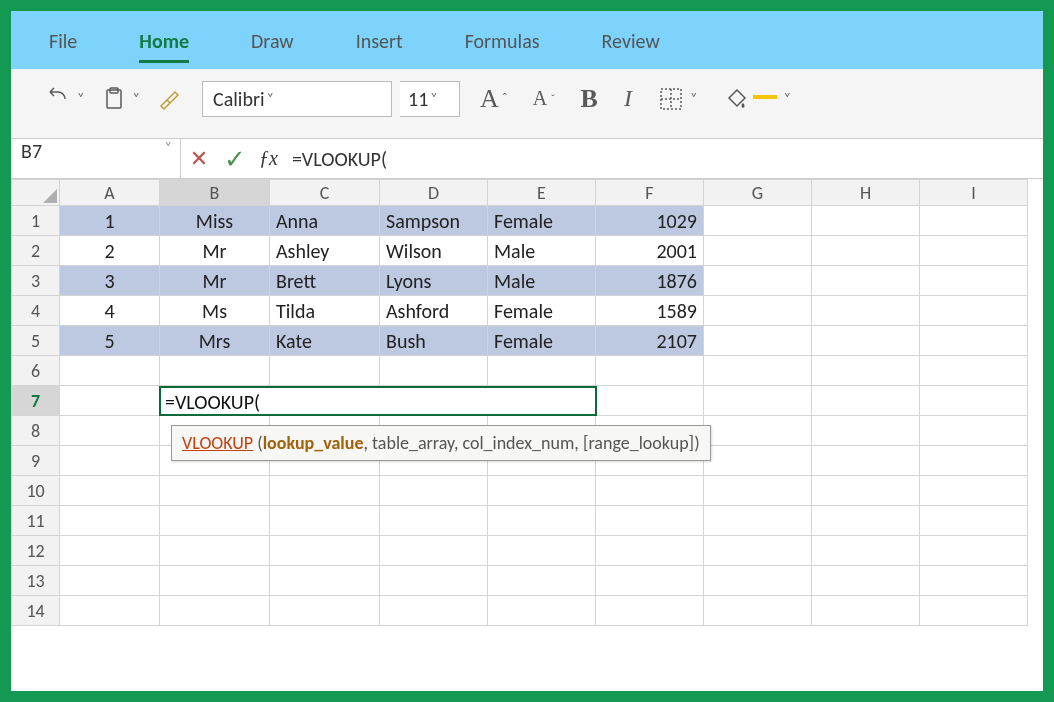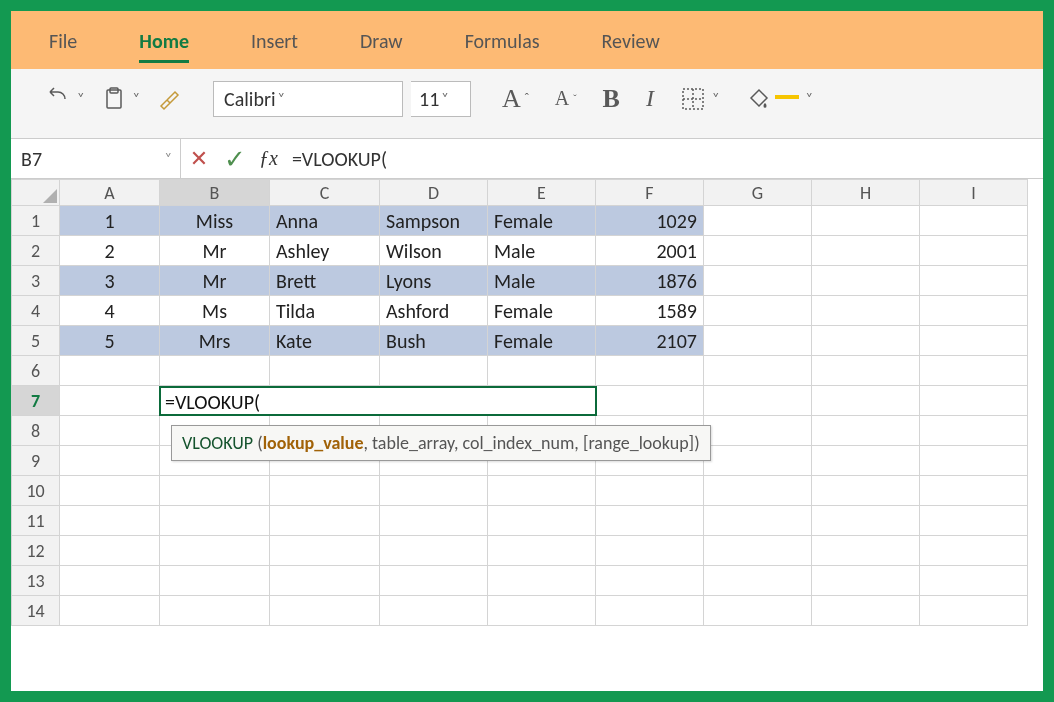--- a/index.html
+++ b/index.html
@@ -14,21 +14,21 @@
   .app {
     background: #fff;
     width: 100%;
     height: 100%;
     display: flex;
     flex-direction: column;
     border: 1px solid #139951;
   }
   
   .ribbon-tabs {
-    background: #fdba74;
+    background: #7dd3fc;
     display: flex;
     align-items: stretch;
     padding: 0 18px;
     font-size: 20px;
     color: #555;
     height: 58px;
     gap: 22px;
   }
   .ribbon-tabs .tab {
     padding: 18px 20px 10px 20px;
@@ -48,21 +48,21 @@
     bottom: 6px;
     height: 3px;
     background: #127b43;
   }
   
   .toolbar {
     background: #f5f5f5;
     display: flex;
     align-items: center;
     padding: 0 30px 10px 30px;
-    gap: 27px;
+    gap: 16px;
     height: 70px;
     border-bottom: 1px solid #ccc;
   }
   .tool-group { display: flex; align-items: center; gap: 8px; color: #595959; }
   .tool-btn { display: flex; align-items: center; gap: 4px; padding: 4px; cursor: pointer; }
   .dd-caret::after { content: "˅"; font-size: 14px; color: #666; margin-left: 2px; }
   .font-select {
     display: flex; align-items:center;
     border: 1px solid #bbb; background:#fff;
     height: 36px; font-size: 20px; padding: 0 10px;
@@ -80,21 +80,21 @@
     border-bottom: 1px solid #ccc;
     height: 40px;
     font-size: 20px;
     color: #333;
   }
   .name-box {
     width: 170px;
     border-right: 1px solid #ccc;
     padding: 0 10px;
     height: 100%;
-    display:flex; align-items:center;
+    display:flex; align-items:flex-start;
     position: relative;
   }
   .name-box::after {
     content: "˅"; position:absolute; right:8px; color:#888; font-size:14px;
   }
   .fbar-btn { width: 36px; text-align:center; font-size:22px; }
   .cancel-x { color:#c0504d; }
   .confirm-check { color:#4f8f4f; font-size:26px;}
   .fx-label { font-style: italic; font-family: "Times New Roman", serif; font-size: 20px; padding:0 6px;}
   .formula-input { flex:1; padding:0 8px; }
@@ -147,35 +147,35 @@
   .tooltip {
     position:absolute;
     background:#f7f7f5;
     border:1px solid #999;
     font-size:18px;
     color:#555;
     padding:6px 10px;
     z-index:6;
     box-shadow: 1px 1px 2px rgba(0,0,0,.15);
   }
-  .tooltip .fn-link { color:#14532d; }
+  .tooltip .fn-link { color:#c2410c; text-decoration:underline; }
   .tooltip .bold { font-weight:700; color:#a16207; }
   
   svg.icon { width:26px; height:26px; stroke:#595959; fill:none; stroke-width:1.5; }
 </style>
 </head>
 <body>
 
 <div class="app">
 
   <div class="ribbon-tabs">
     <div class="tab">File</div>
     <div class="tab active">Home</div>
+    <div class="tab">Draw</div>
     <div class="tab">Insert</div>
-    <div class="tab">Draw</div>
     <div class="tab">Formulas</div>
     <div class="tab">Review</div>
   </div>
 
   <div class="toolbar">
     <div class="tool-group">
       <div class="tool-btn dd-caret">
         <svg class="icon">
             <path d="M20 13a7 7 0 0 0-7-7H5m0 0 4-4M5 6l4 4"></path>
           </svg>

